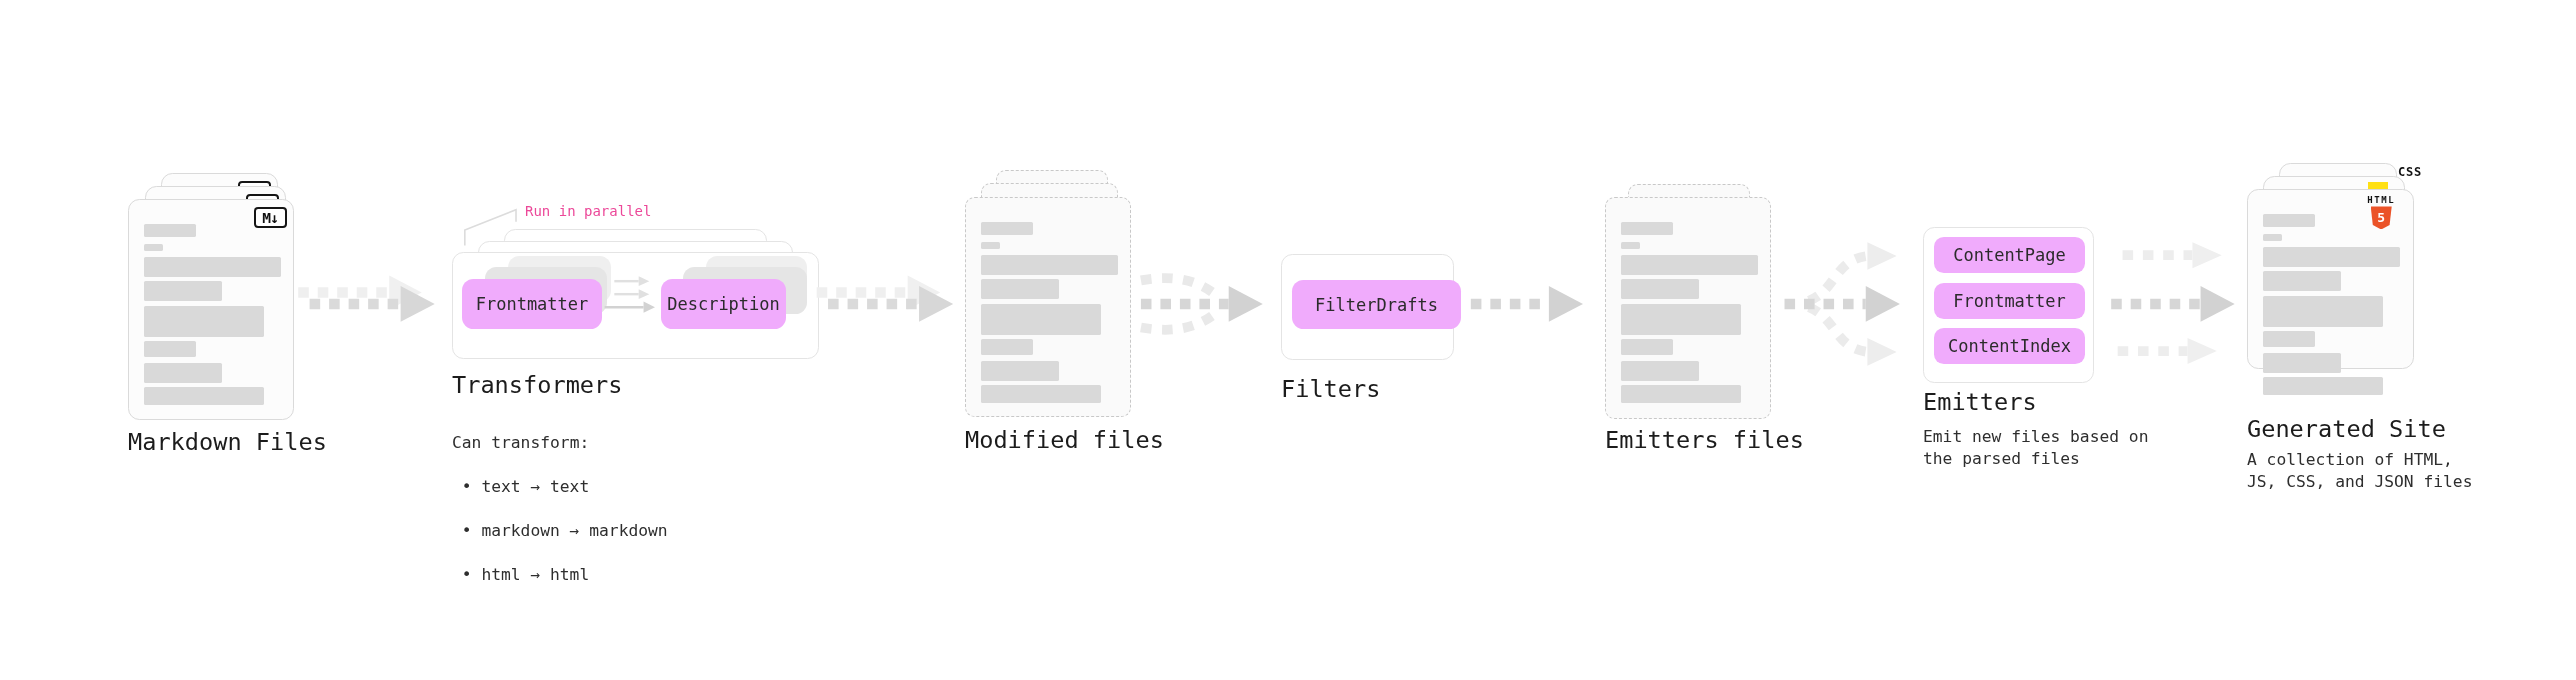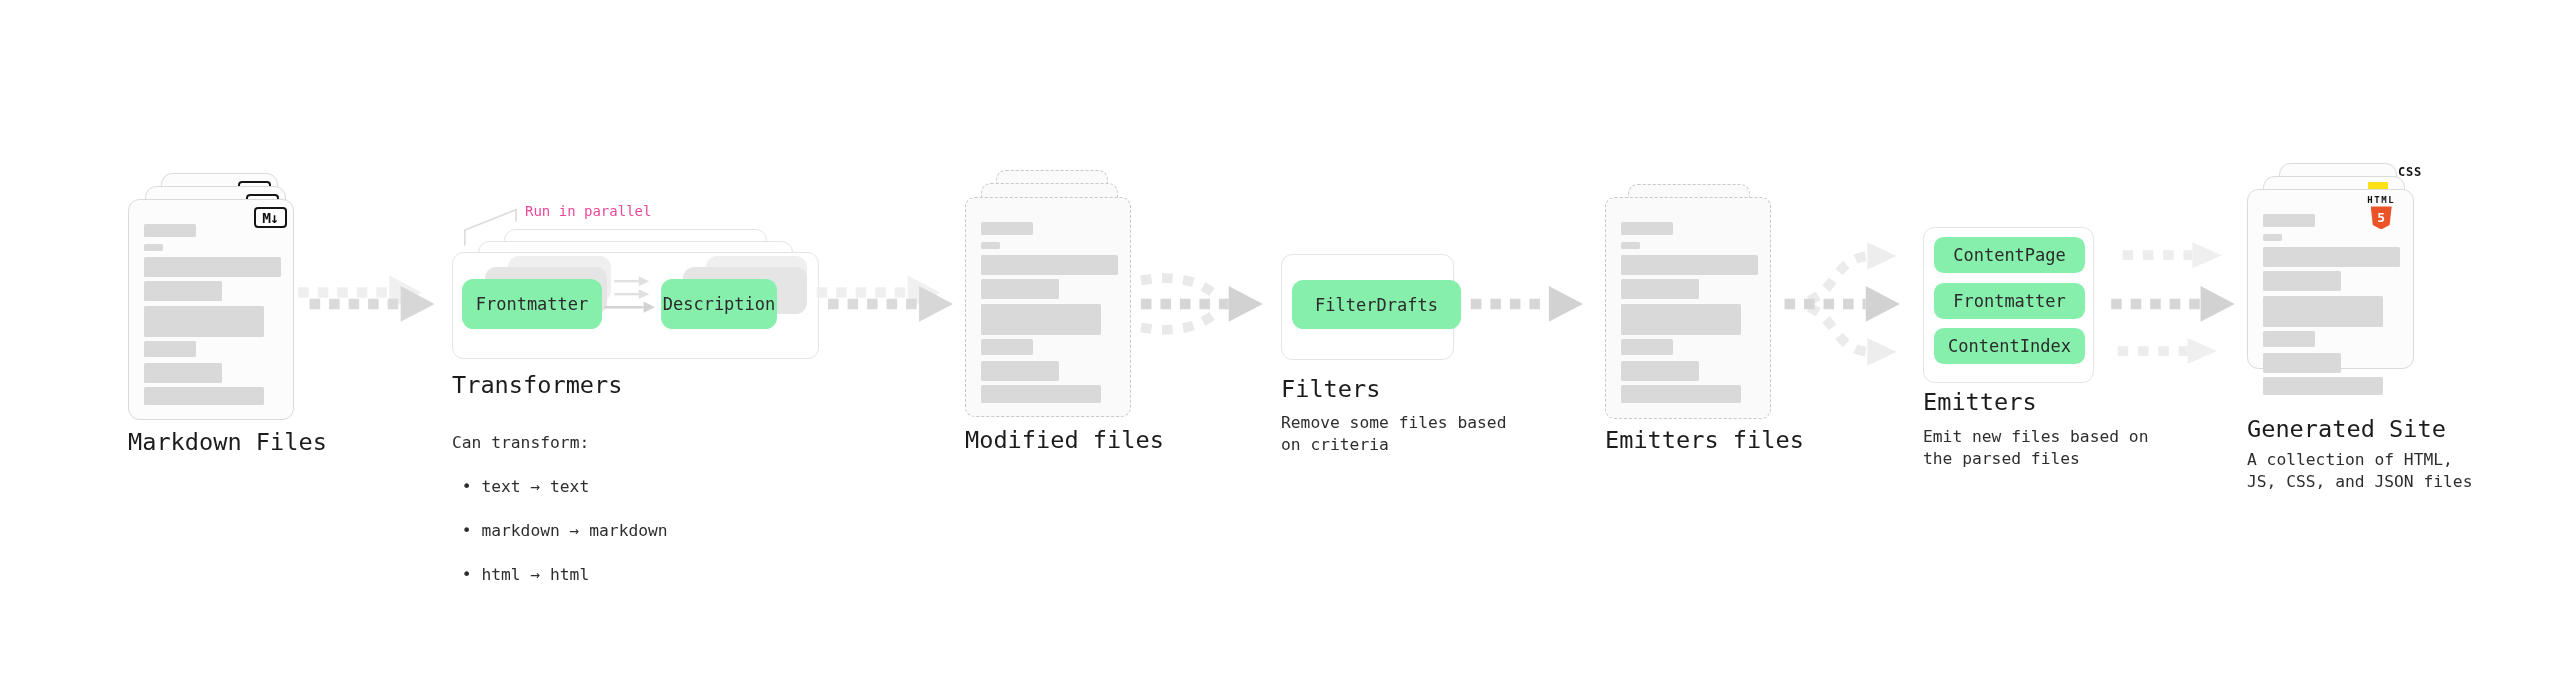--- a/index.html
+++ b/index.html
@@ -15,21 +15,21 @@
   .doc-bars i:nth-child(1){top:24.4px;width:52px;height:13px;}
   .doc-bars i:nth-child(2){top:44px;width:19.5px;height:6.5px;}
   .doc-bars i:nth-child(3){top:57px;width:137px;height:19.5px;}
   .doc-bars i:nth-child(4){top:81px;width:78px;height:19.5px;}
   .doc-bars i:nth-child(5){top:106px;width:120px;height:31px;}
   .doc-bars i:nth-child(6){top:141px;width:52px;height:16.3px;}
   .doc-bars i:nth-child(7){top:163px;width:78px;height:19.5px;}
   .doc-bars i:nth-child(8){top:187px;width:120px;height:18px;}
   
   .frame{position:absolute;background:#ffffff;border:1.6px solid #e4e4e4;border-radius:11.4px;box-sizing:border-box;}
-  .pill{position:absolute;background:#86efac;border-radius:11.4px;display:flex;align-items:center;justify-content:center;
+  .pill{position:absolute;background:#f0abfc;border-radius:11.4px;display:flex;align-items:center;justify-content:center;
         font-size:17px;color:#2b2b2b;white-space:nowrap;}
   .pill.g1{background:#e5e5e5;}
   .pill.g2{background:#efefef;}
   .pill.emit{border-radius:9.8px;}
   
   .label{position:absolute;font-size:23.6px;font-weight:500;color:#1c1c1c;white-space:nowrap;}
   .sub{position:absolute;font-size:16.3px;color:#2e2e2e;line-height:22px;white-space:pre-line;}
   .sub .bullet{padding-left:9.8px;}
   .annotation{position:absolute;font-size:14px;color:#ec4899;white-space:nowrap;}
   
@@ -78,21 +78,21 @@
   <div class="frame" style="left:504px;top:229px;width:263px;height:104px"></div>
   <div class="frame" style="left:478px;top:241px;width:315px;height:106px"></div>
   <div class="frame" style="left:452px;top:252px;width:367px;height:107px"></div>
 
   <div class="pill g2" style="left:508px;top:256px;width:103px;height:46px"></div>
   <div class="pill g1" style="left:485px;top:267px;width:122px;height:47px"></div>
   <div class="pill" style="left:462px;top:279px;width:140px;height:50px">Frontmatter</div>
 
   <div class="pill g2" style="left:706px;top:256px;width:101px;height:46px"></div>
   <div class="pill g1" style="left:683px;top:267px;width:124px;height:47px"></div>
-  <div class="pill" style="left:661px;top:279px;width:116px;height:50px">Description</div>
+  <div class="pill" style="left:661px;top:279px;width:125px;height:50px">Description</div>
 
   <div class="annotation" style="left:525px;top:203px">Run in parallel</div>
 
   <div class="label" style="left:452px;top:371px">Transformers</div>
   <div class="sub" style="left:452px;top:410px">
     <div>Can transform:</div>
     <div class="bullet">• text → text</div>
     <div class="bullet">• markdown → markdown</div>
     <div class="bullet">• html → html</div>
   </div>
@@ -109,22 +109,20 @@
         <i></i>
         <i></i>
         <i></i>
       </div>
   </div>
   <div class="label" style="left:965px;top:426px">Modified files</div>
 
   <div class="frame" style="left:1281px;top:254px;width:173px;height:106px"></div>
   <div class="pill" style="left:1292px;top:280px;width:169px;height:49px">FilterDrafts</div>
   <div class="label" style="left:1281px;top:375px">Filters</div>
-  <div class="sub" style="left:1281px;top:412px">Remove some files based
-on criteria</div>
 
   <div class="doc dashed" style="left:1628px;top:184px;width:122px;height:54px"></div>
   <div class="doc dashed" style="left:1605px;top:197px;width:166px;height:222px">
     <div class="doc-bars">
         <i></i>
         <i></i>
         <i></i>
         <i></i>
         <i></i>
         <i></i>

